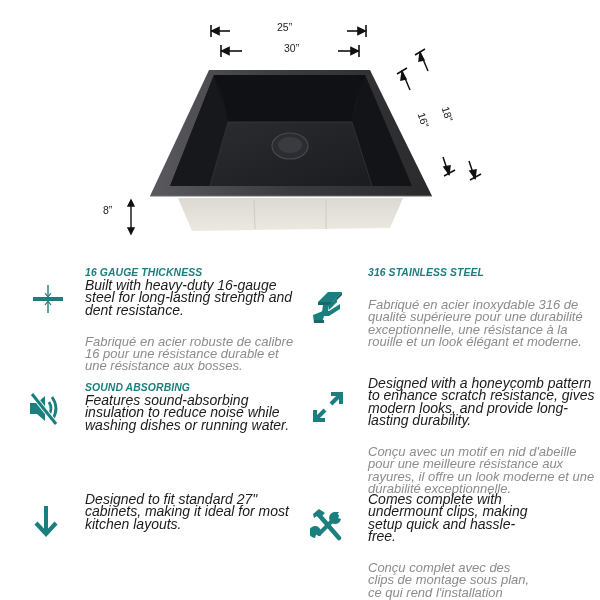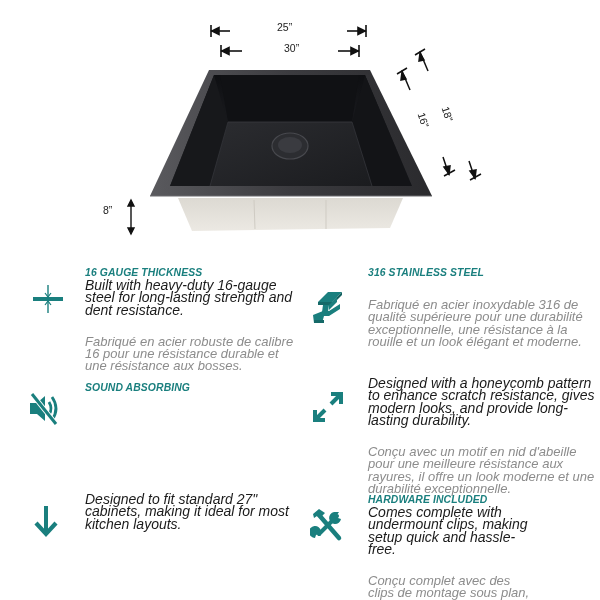--- a/index.html
+++ b/index.html
@@ -158,20 +158,21 @@
     <svg width="36" height="36" viewBox="0 0 36 36">
       <polygon points="4,12 11,12 19,5 19,30 11,23 4,23" fill="#1a7f7e"></polygon>
       <path d="M23,11 Q27,17.5 23,24" fill="none" stroke="#1a7f7e" stroke-width="2.8"></path>
       <path d="M26,6 Q34,17.5 26,29" fill="none" stroke="#1a7f7e" stroke-width="2.8"></path>
       <line x1="6" y1="3" x2="30" y2="33" stroke="#ffffff" stroke-width="5"></line>
       <line x1="6" y1="3" x2="30" y2="33" stroke="#1a7f7e" stroke-width="3"></line>
     </svg>
   </div>
   <div class="text" style="left:55px;width:205px;">
     <div class="f-title">SOUND ABSORBING</div>
+    <div class="f-en">Features sound-absorbing insulation to reduce noise while washing dishes or running water.</div>
   </div>
 </div>
 
 <div class="feature" style="left:310px;top:377px;">
   <div class="icon" style="left:0;top:12px;">
     <svg width="36" height="36" viewBox="0 0 36 36">
       <line x1="21" y1="15" x2="30" y2="6" stroke="#1a7f7e" stroke-width="4"></line>
       <polyline points="21,5 31,5 31,15" fill="none" stroke="#1a7f7e" stroke-width="4"></polyline>
       <line x1="15" y1="21" x2="6" y2="30" stroke="#1a7f7e" stroke-width="4"></line>
       <polyline points="5,21 5,31 15,31" fill="none" stroke="#1a7f7e" stroke-width="4"></polyline>
@@ -201,17 +202,16 @@
 
       <line x1="9" y1="8" x2="29" y2="31" stroke="#1a7f7e" stroke-width="4.5" stroke-linecap="round"></line>
       <polygon points="3,7 9,2 15,6 10,11 7,9 4,11" fill="#1a7f7e"></polygon>
 
       <line x1="27" y1="9" x2="9" y2="27" stroke="#1a7f7e" stroke-width="4" stroke-linecap="round"></line>
       <path d="M24,5 a6,6 0 1 0 7,7 l-3,-1 l-1,-3 l2,-3 z" fill="#1a7f7e"></path>
       <path d="M11,24 a6,6 0 1 0 -6,7 l1,-3 l3,-1 l2,2 z" fill="#1a7f7e"></path>
     </svg>
   </div>
   <div class="text" style="left:58px;width:170px;">
-    <div class="f-title">HARDWARE INCLUDED</div>
     <div class="f-en">Comes complete with undermount clips, making setup quick and hassle-free.</div>
     <div class="f-fr">Conçu complet avec des clips de montage sous plan, ce qui rend l'installation rapide et sans tracas.</div>
   </div>
 </div>
 
 </body></html>

